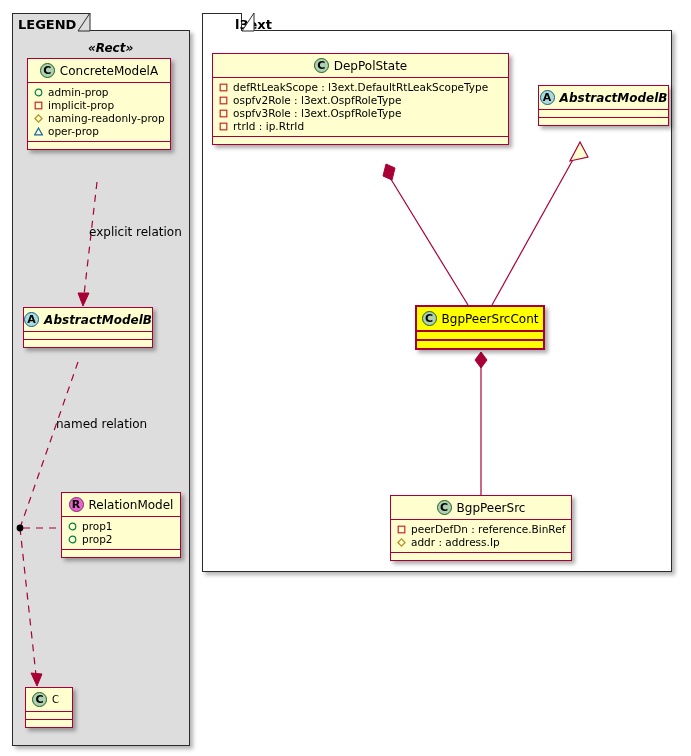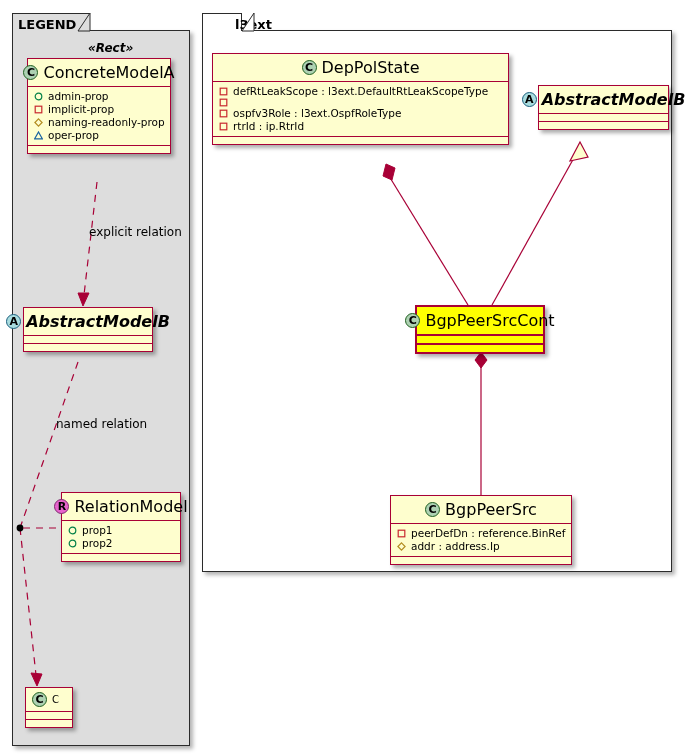--- a/index.html
+++ b/index.html
@@ -65,21 +65,21 @@
   .cls-head {
     display: flex;
     align-items: center;
     justify-content: center;
     gap: 5px;
     padding: 4px 6px 4px 6px;
     border-bottom: 1px solid #A80036;
     white-space: nowrap;
   }
   .cls-name {
-    font-size: 16px;
+    font-size: 12px;
     color: #000;
   }
   .cls-name.italic { font-style: italic; font-weight: bold; }
   .cls-body {
     padding: 3px 15px 3px 6px;
     border-bottom: 1px solid #A80036;
   }
   .cls-body.empty { padding: 0; height: 7px; }
   .cls-foot {
     height: 7px;
@@ -288,20 +288,21 @@
       <div class="attr">
         <svg class="glyph" viewBox="0 0 9 9">
           <rect x="1.2" y="1.2" width="6.6" height="6.6" fill="none" stroke="#C82930" stroke-width="1.2"></rect>
         </svg>
         <span>defRtLeakScope : l3ext.DefaultRtLeakScopeType</span>
       </div>
       <div class="attr">
         <svg class="glyph" viewBox="0 0 9 9">
           <rect x="1.2" y="1.2" width="6.6" height="6.6" fill="none" stroke="#C82930" stroke-width="1.2"></rect>
         </svg>
+        <span>ospfv2Role : l3ext.OspfRoleType</span>
       </div>
       <div class="attr">
         <svg class="glyph" viewBox="0 0 9 9">
           <rect x="1.2" y="1.2" width="6.6" height="6.6" fill="none" stroke="#C82930" stroke-width="1.2"></rect>
         </svg>
         <span>ospfv3Role : l3ext.OspfRoleType</span>
       </div>
       <div class="attr">
         <svg class="glyph" viewBox="0 0 9 9">
           <rect x="1.2" y="1.2" width="6.6" height="6.6" fill="none" stroke="#C82930" stroke-width="1.2"></rect>

